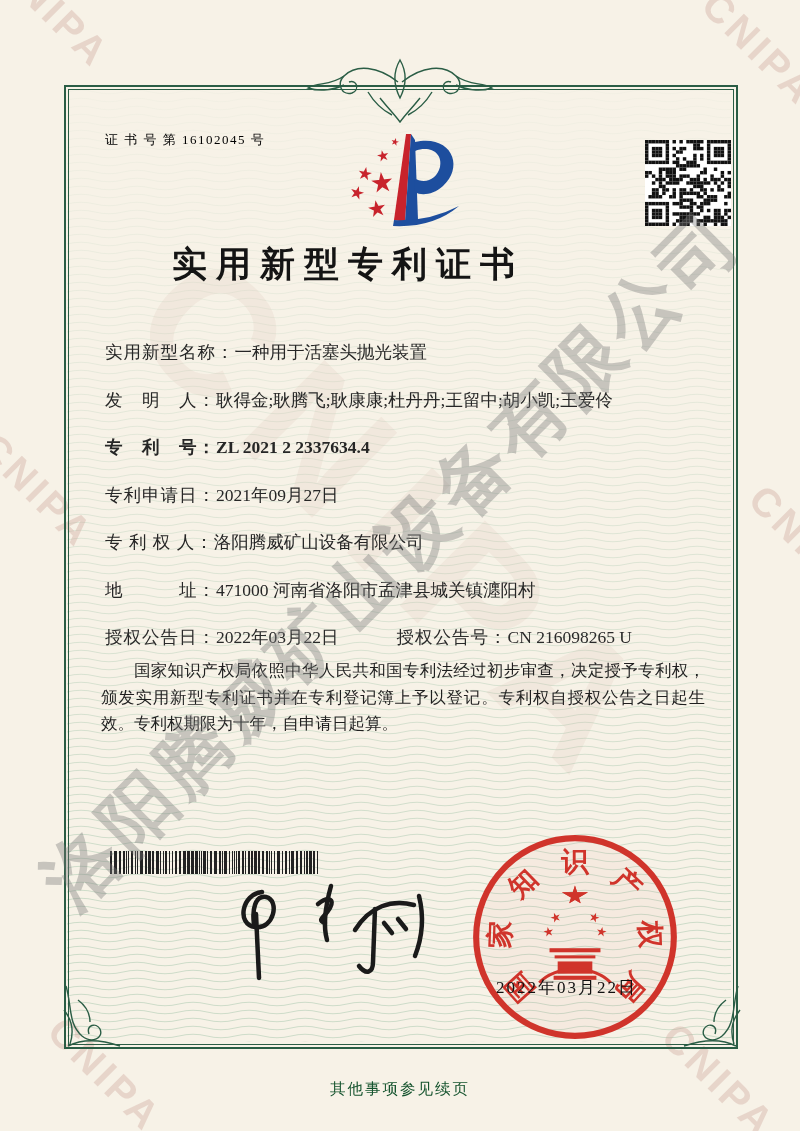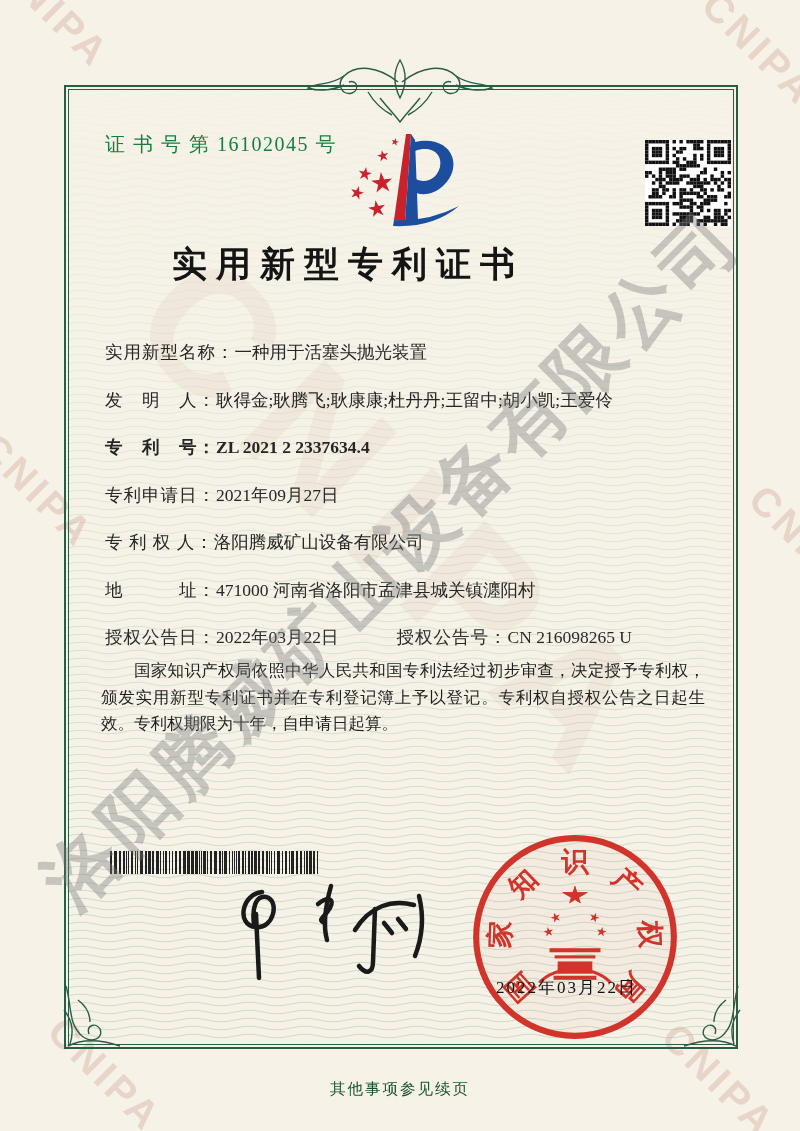--- a/index.html
+++ b/index.html
@@ -44,21 +44,21 @@
   .waves{position:absolute;left:67px;top:88px;width:664px;height:954px;z-index:0;}
   .waves-fade{
     position:absolute;left:67px;top:88px;width:664px;height:954px;z-index:0;
     background:linear-gradient(rgba(247,242,231,0.9) 0%,rgba(247,242,231,0.45) 45%,rgba(247,242,231,0.05) 85%);
   }
   .ornament-top{position:absolute;left:290px;top:52px;z-index:3;}
   .ornament-bl{position:absolute;left:56px;top:980px;z-index:3;}
   .ornament-br{position:absolute;left:674px;top:980px;z-index:3;transform:scaleX(-1);}
   
   .content{position:absolute;left:0;top:0;width:800px;height:1131px;z-index:4;}
-  .cert-no{position:absolute;left:105px;top:131px;font-size:20px;letter-spacing:1.5px;color:#15803d;}
+  .cert-no{position:absolute;left:105px;top:131px;font-size:13px;letter-spacing:1.5px;color:#000000;}
   .logo{position:absolute;left:333px;top:116px;}
   .qr{position:absolute;left:645px;top:140px;width:86px;height:86px;}
   .title{
     position:absolute;left:0;top:241px;width:696px;text-align:center;
     font-size:35px;font-weight:bold;letter-spacing:9px;color:#141414;
   }
   .field-row{position:absolute;left:105px;width:620px;font-size:17.5px;color:#262626;white-space:nowrap;}
   .field-label{letter-spacing:1px;}
   .grant-row{position:absolute;left:105px;top:625px;width:620px;font-size:17.5px;white-space:nowrap;}
   .grant-no{margin-left:58px;}

